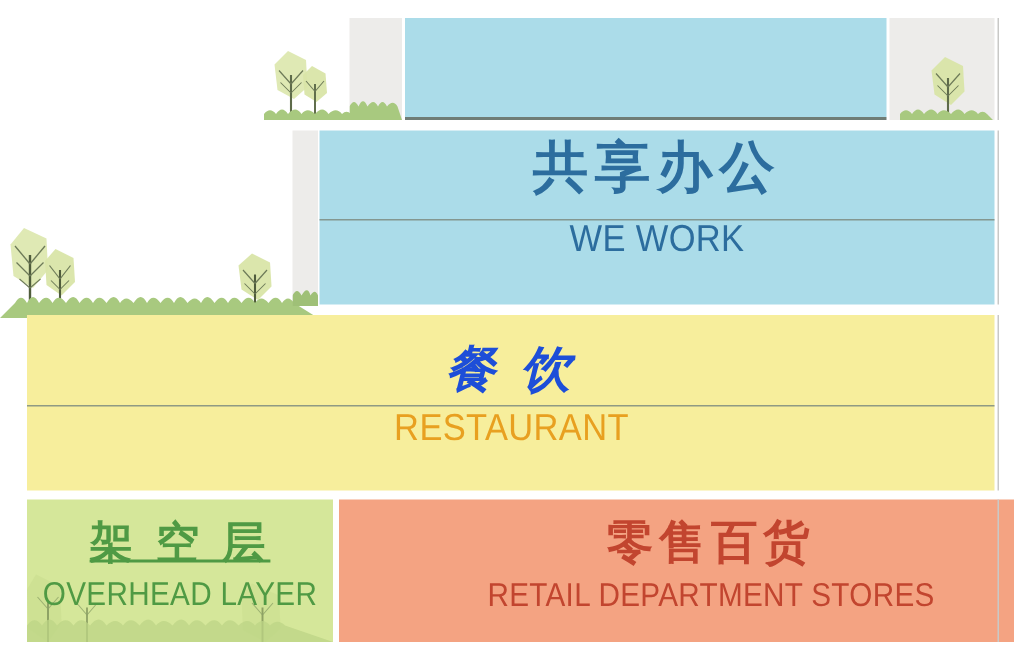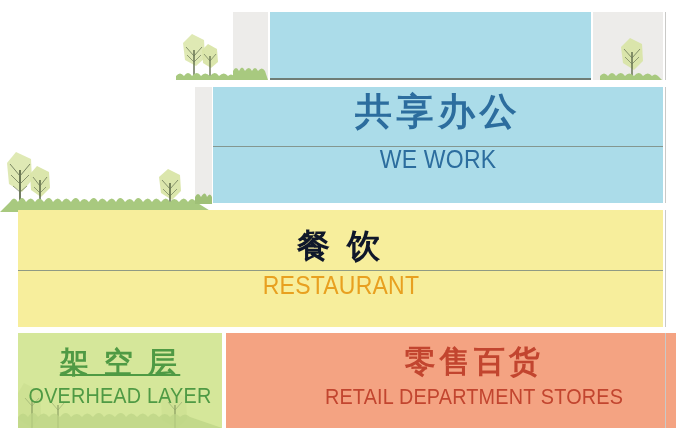--- a/index.html
+++ b/index.html
@@ -74,26 +74,27 @@
     top: 59px;
     left: 50%;
     transform: translateX(-50%) scaleX(0.92);
   }
 
   
   .yellow {
     background: #f7ee9c;
   }
   .yellow .zh {
-    color: #0f172a;
+    color: #1d4ed8;
     font-size: 33px;
     position: absolute;
     top: 19px;
     left: 50%;
     transform: translateX(-50%);
+    font-style: italic;
   }
   .yellow .en {
     color: #e8a020;
     font-size: 25px;
     position: absolute;
     top: 62px;
     left: 50%;
     transform: translateX(-50%) scaleX(0.92);
   }
 

